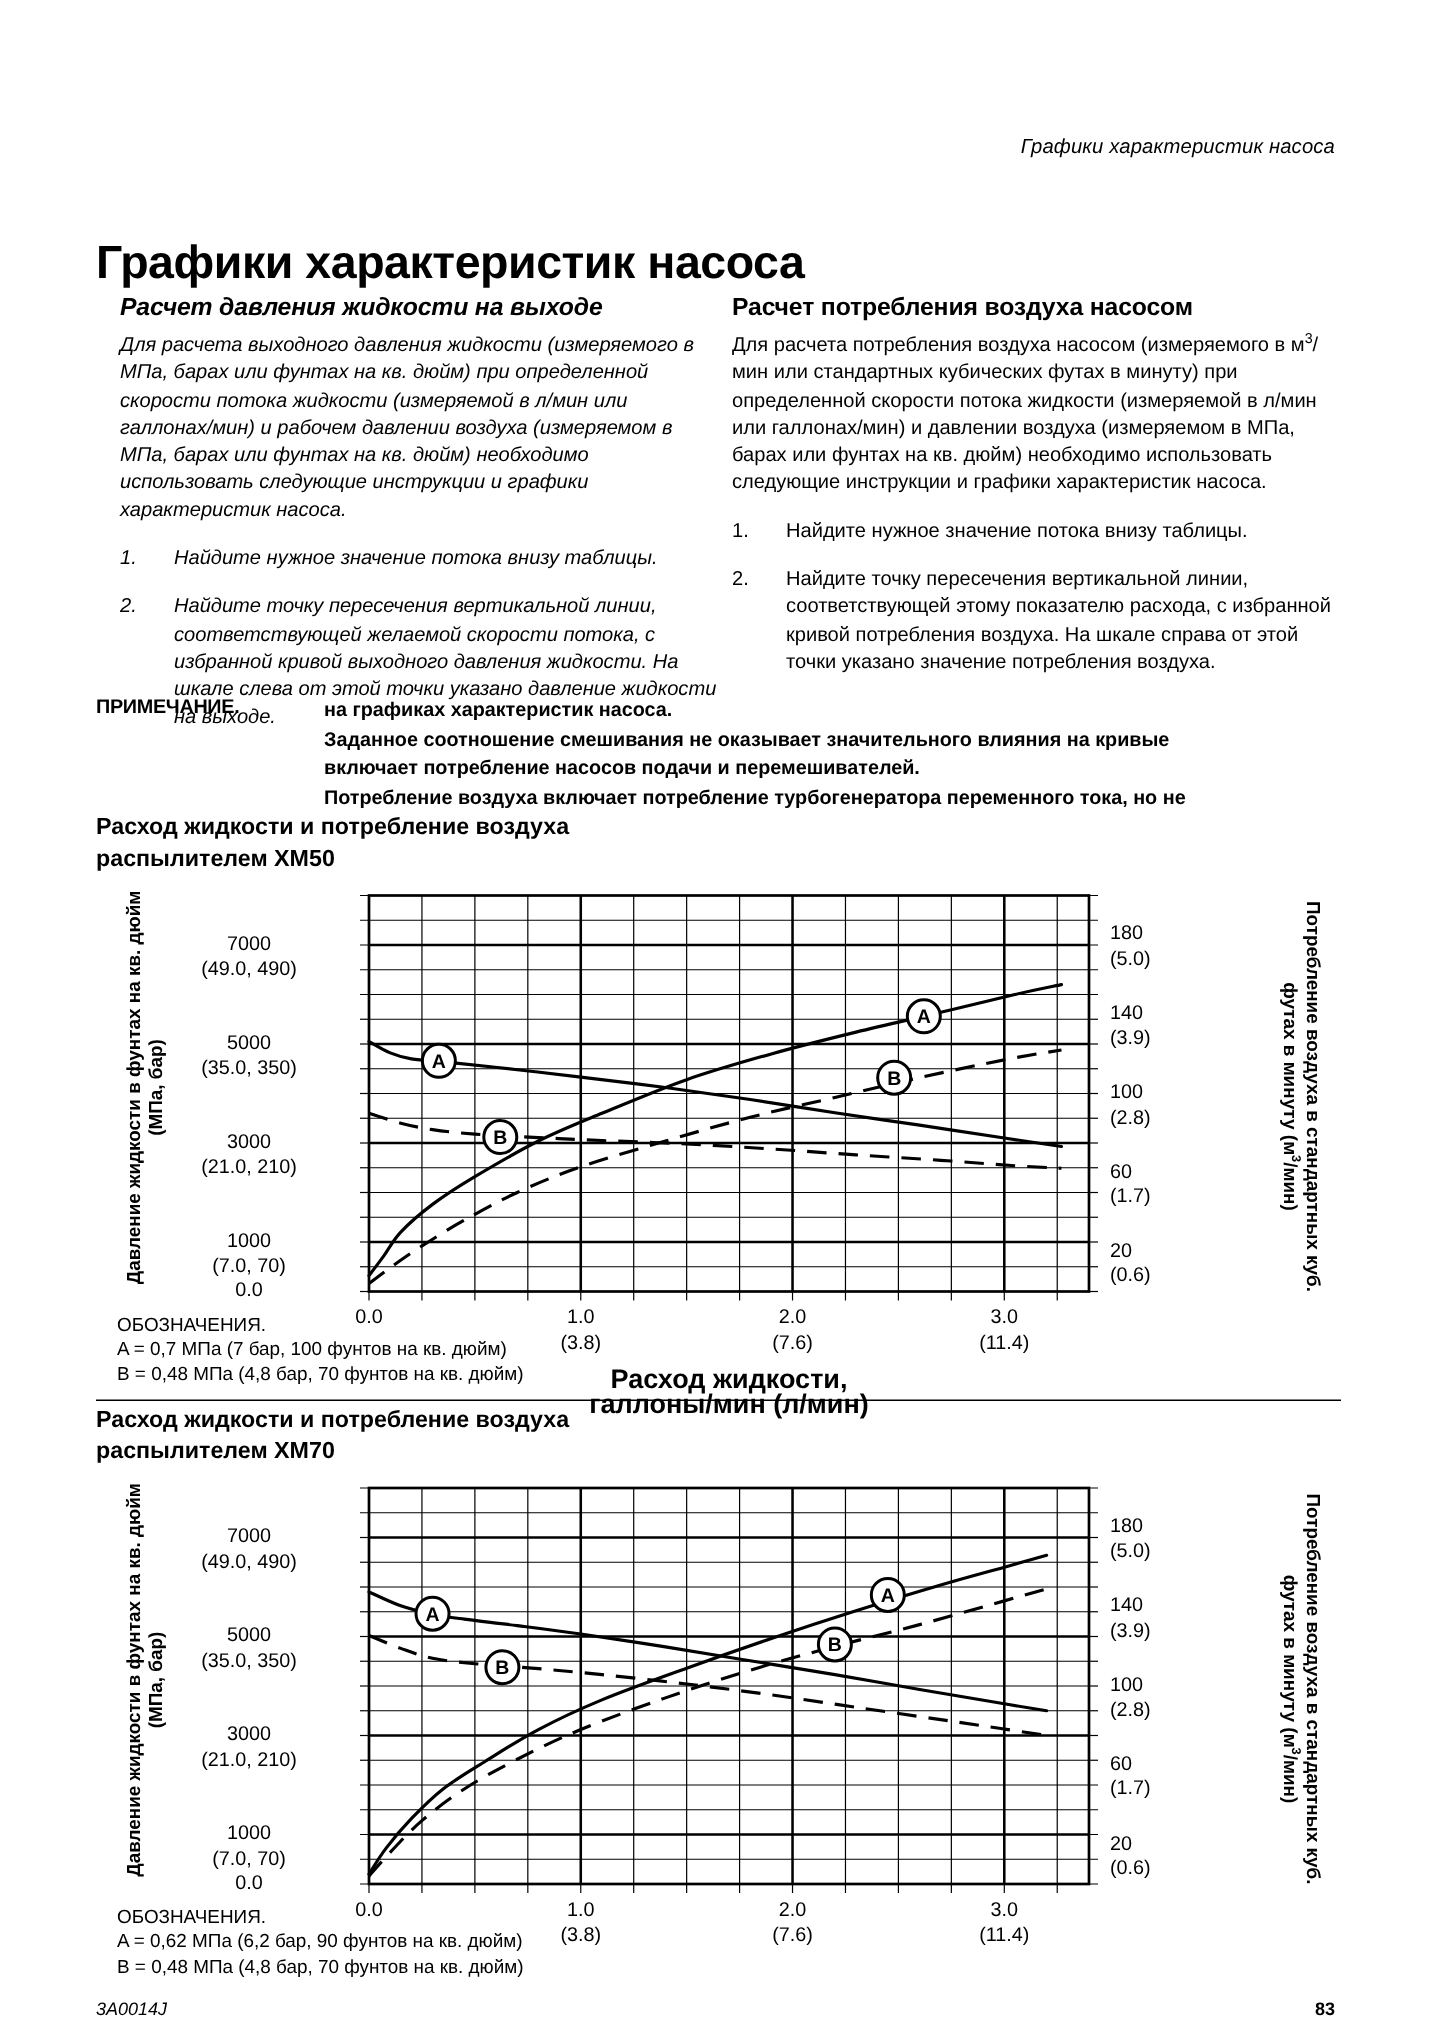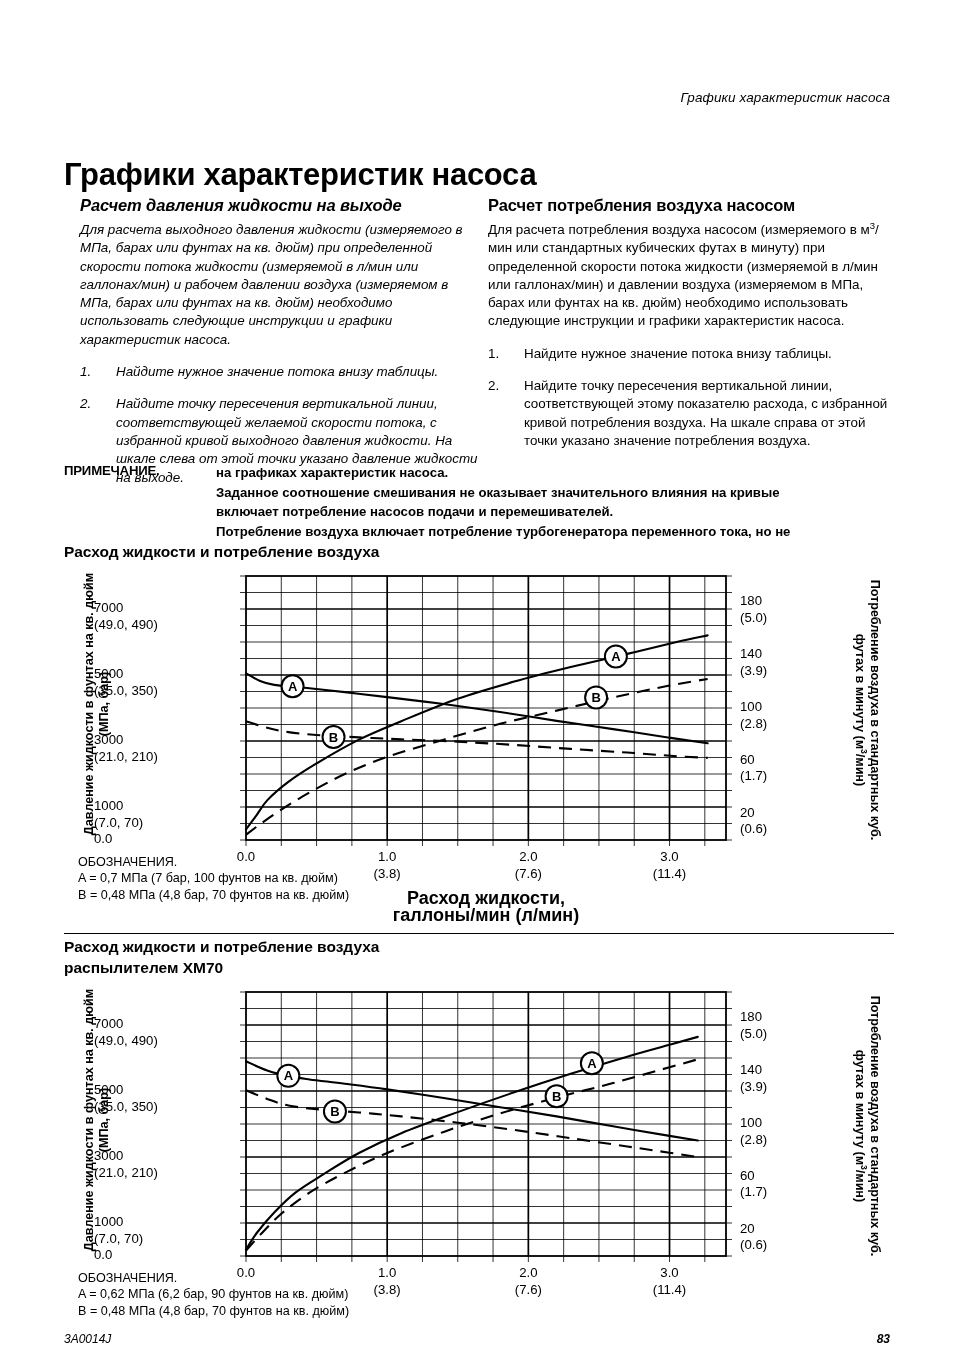--- a/index.html
+++ b/index.html
@@ -73,21 +73,21 @@
     white-space:nowrap; line-height:15px; text-align:center;
   }
   .vaxis-left  { transform-origin:0 0; transform:rotate(-90deg); }
   .vaxis-right { transform-origin:0 0; transform:rotate(90deg); }
   .vaxis sup { font-size:8.5px; vertical-align:super; line-height:0; }
 
   
   .tick {
     position:absolute; font-size:13.2px; line-height:16.5px; white-space:nowrap;
   }
-  .tick-l { text-align:left; }
+  .tick-l { text-align:center; }
   .tick-r { text-align:left; }
   .tick-x { text-align:center; }
 
   
   .xcap {
     position:absolute; text-align:center; font-size:18px; font-weight:bold;
     line-height:17px; white-space:nowrap;
   }
 
   
@@ -99,21 +99,21 @@
     position:absolute; left:64px; width:830px; height:1px; background:#000;
   }
 
   
   .foot-left {
     position:absolute; left:64px; top:1296px;
     font-size:12px; font-style:italic;
   }
   .foot-right {
     position:absolute; right:64px; top:1296px;
-    font-size:12px; font-style:italic; font-weight:bold;
+    font-size:12px; font-weight:bold;
   }
 
   
   .grid-minor { stroke:#000; stroke-width:.8; }
   .grid-major { stroke:#000; stroke-width:1.7; }
   .frame { stroke:#000; stroke-width:1.8; fill:none; }
   .curve-solid { stroke:#000; stroke-width:2.1; fill:none; stroke-linecap:round; }
   .curve-dash  { stroke:#000; stroke-width:2.1; fill:none; stroke-dasharray:13 8; stroke-linecap:butt; }
   .badge-circle { fill:#fff; stroke:#000; stroke-width:2; }
   .badge-text { font-family:"Liberation Sans", sans-serif; font-size:13px; font-weight:bold; text-anchor:middle; }
@@ -163,20 +163,21 @@
       <p>на графиках характеристик насоса.</p>
       <p>Заданное соотношение смешивания не оказывает значительного влияния на кривые</p>
       <p>включает потребление насосов подачи и перемешивателей.</p>
       <p>Потребление воздуха включает потребление турбогенератора переменного тока, но не</p>
     </div>
   </div>
 
   <div class="chart-block" id="chart1-block">
     <div class="chart-title">
       <div>Расход жидкости и потребление воздуха</div>
+      <div>распылителем XM50</div>
     </div>
     <div class="chart-canvas" id="chart1-canvas">
         <svg width="830" height="305" class="chart-svg">
           <g>
             <line x1="182" y1="255.5" x2="662" y2="255.5" class="grid-minor"></line>
             <line x1="182" y1="239" x2="662" y2="239" class="grid-major"></line>
             <line x1="182" y1="222.5" x2="662" y2="222.5" class="grid-minor"></line>
             <line x1="182" y1="206" x2="662" y2="206" class="grid-minor"></line>
             <line x1="182" y1="189.5" x2="662" y2="189.5" class="grid-minor"></line>
             <line x1="182" y1="173" x2="662" y2="173" class="grid-major"></line>

